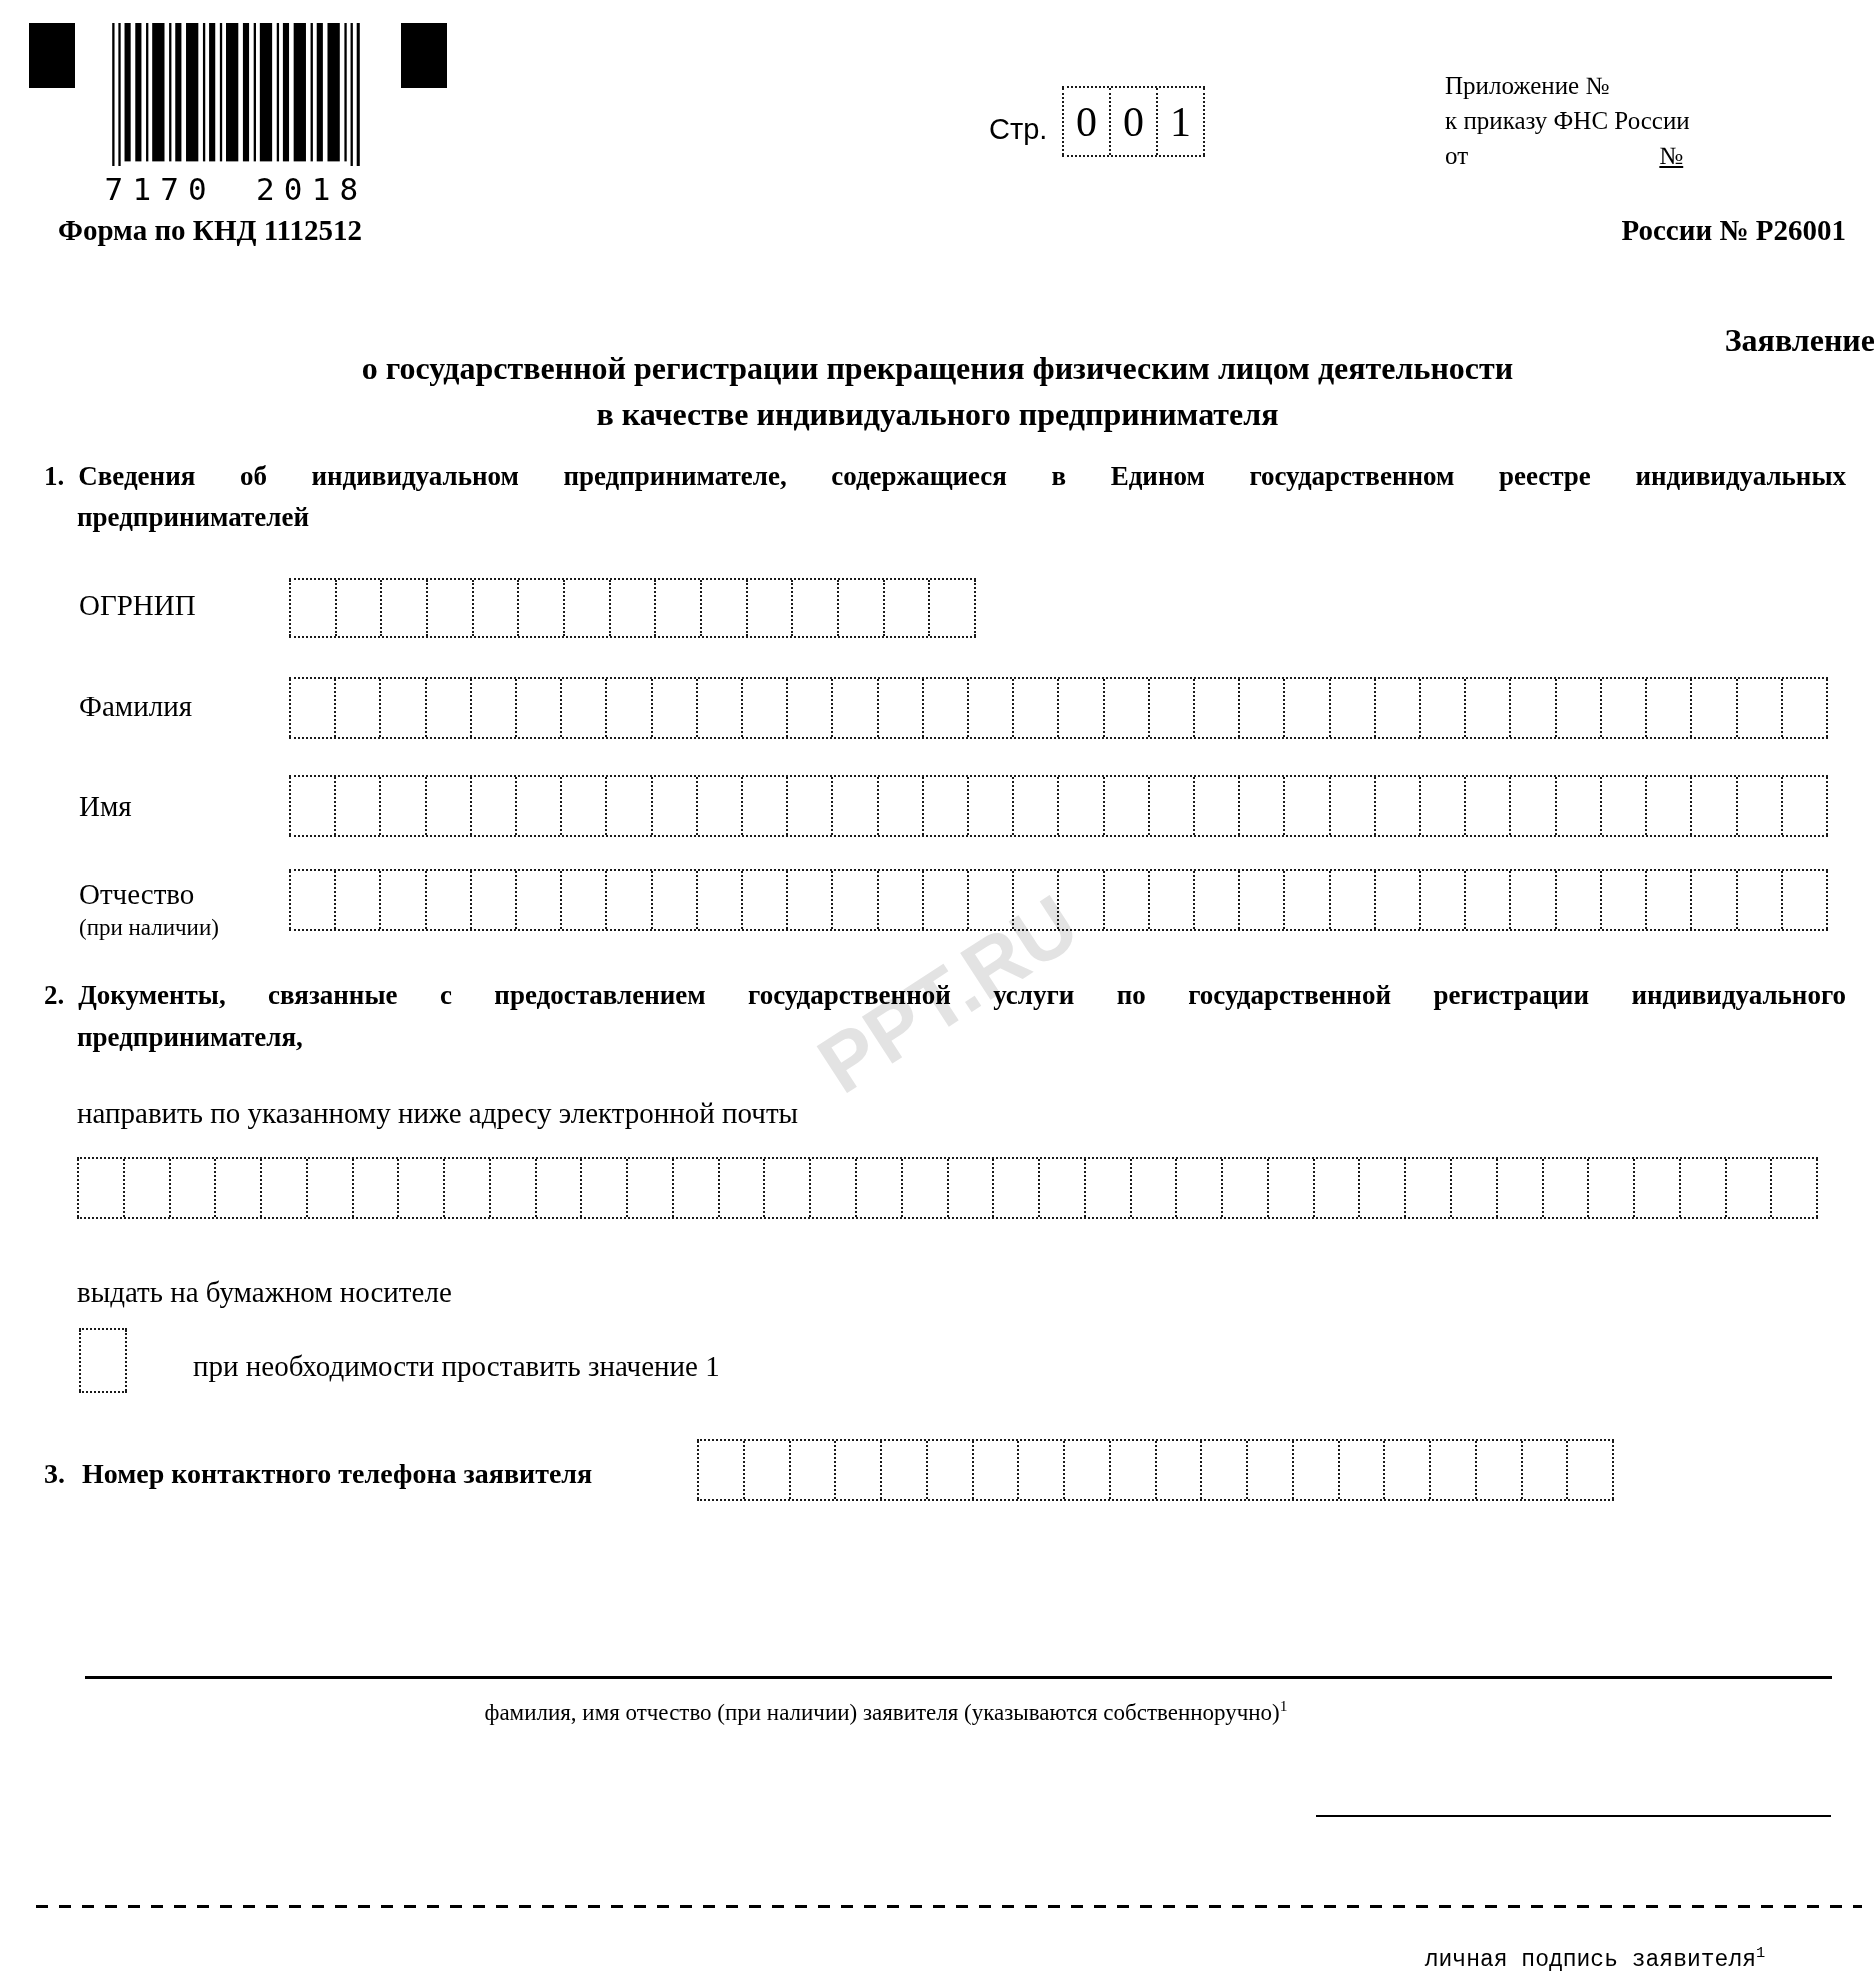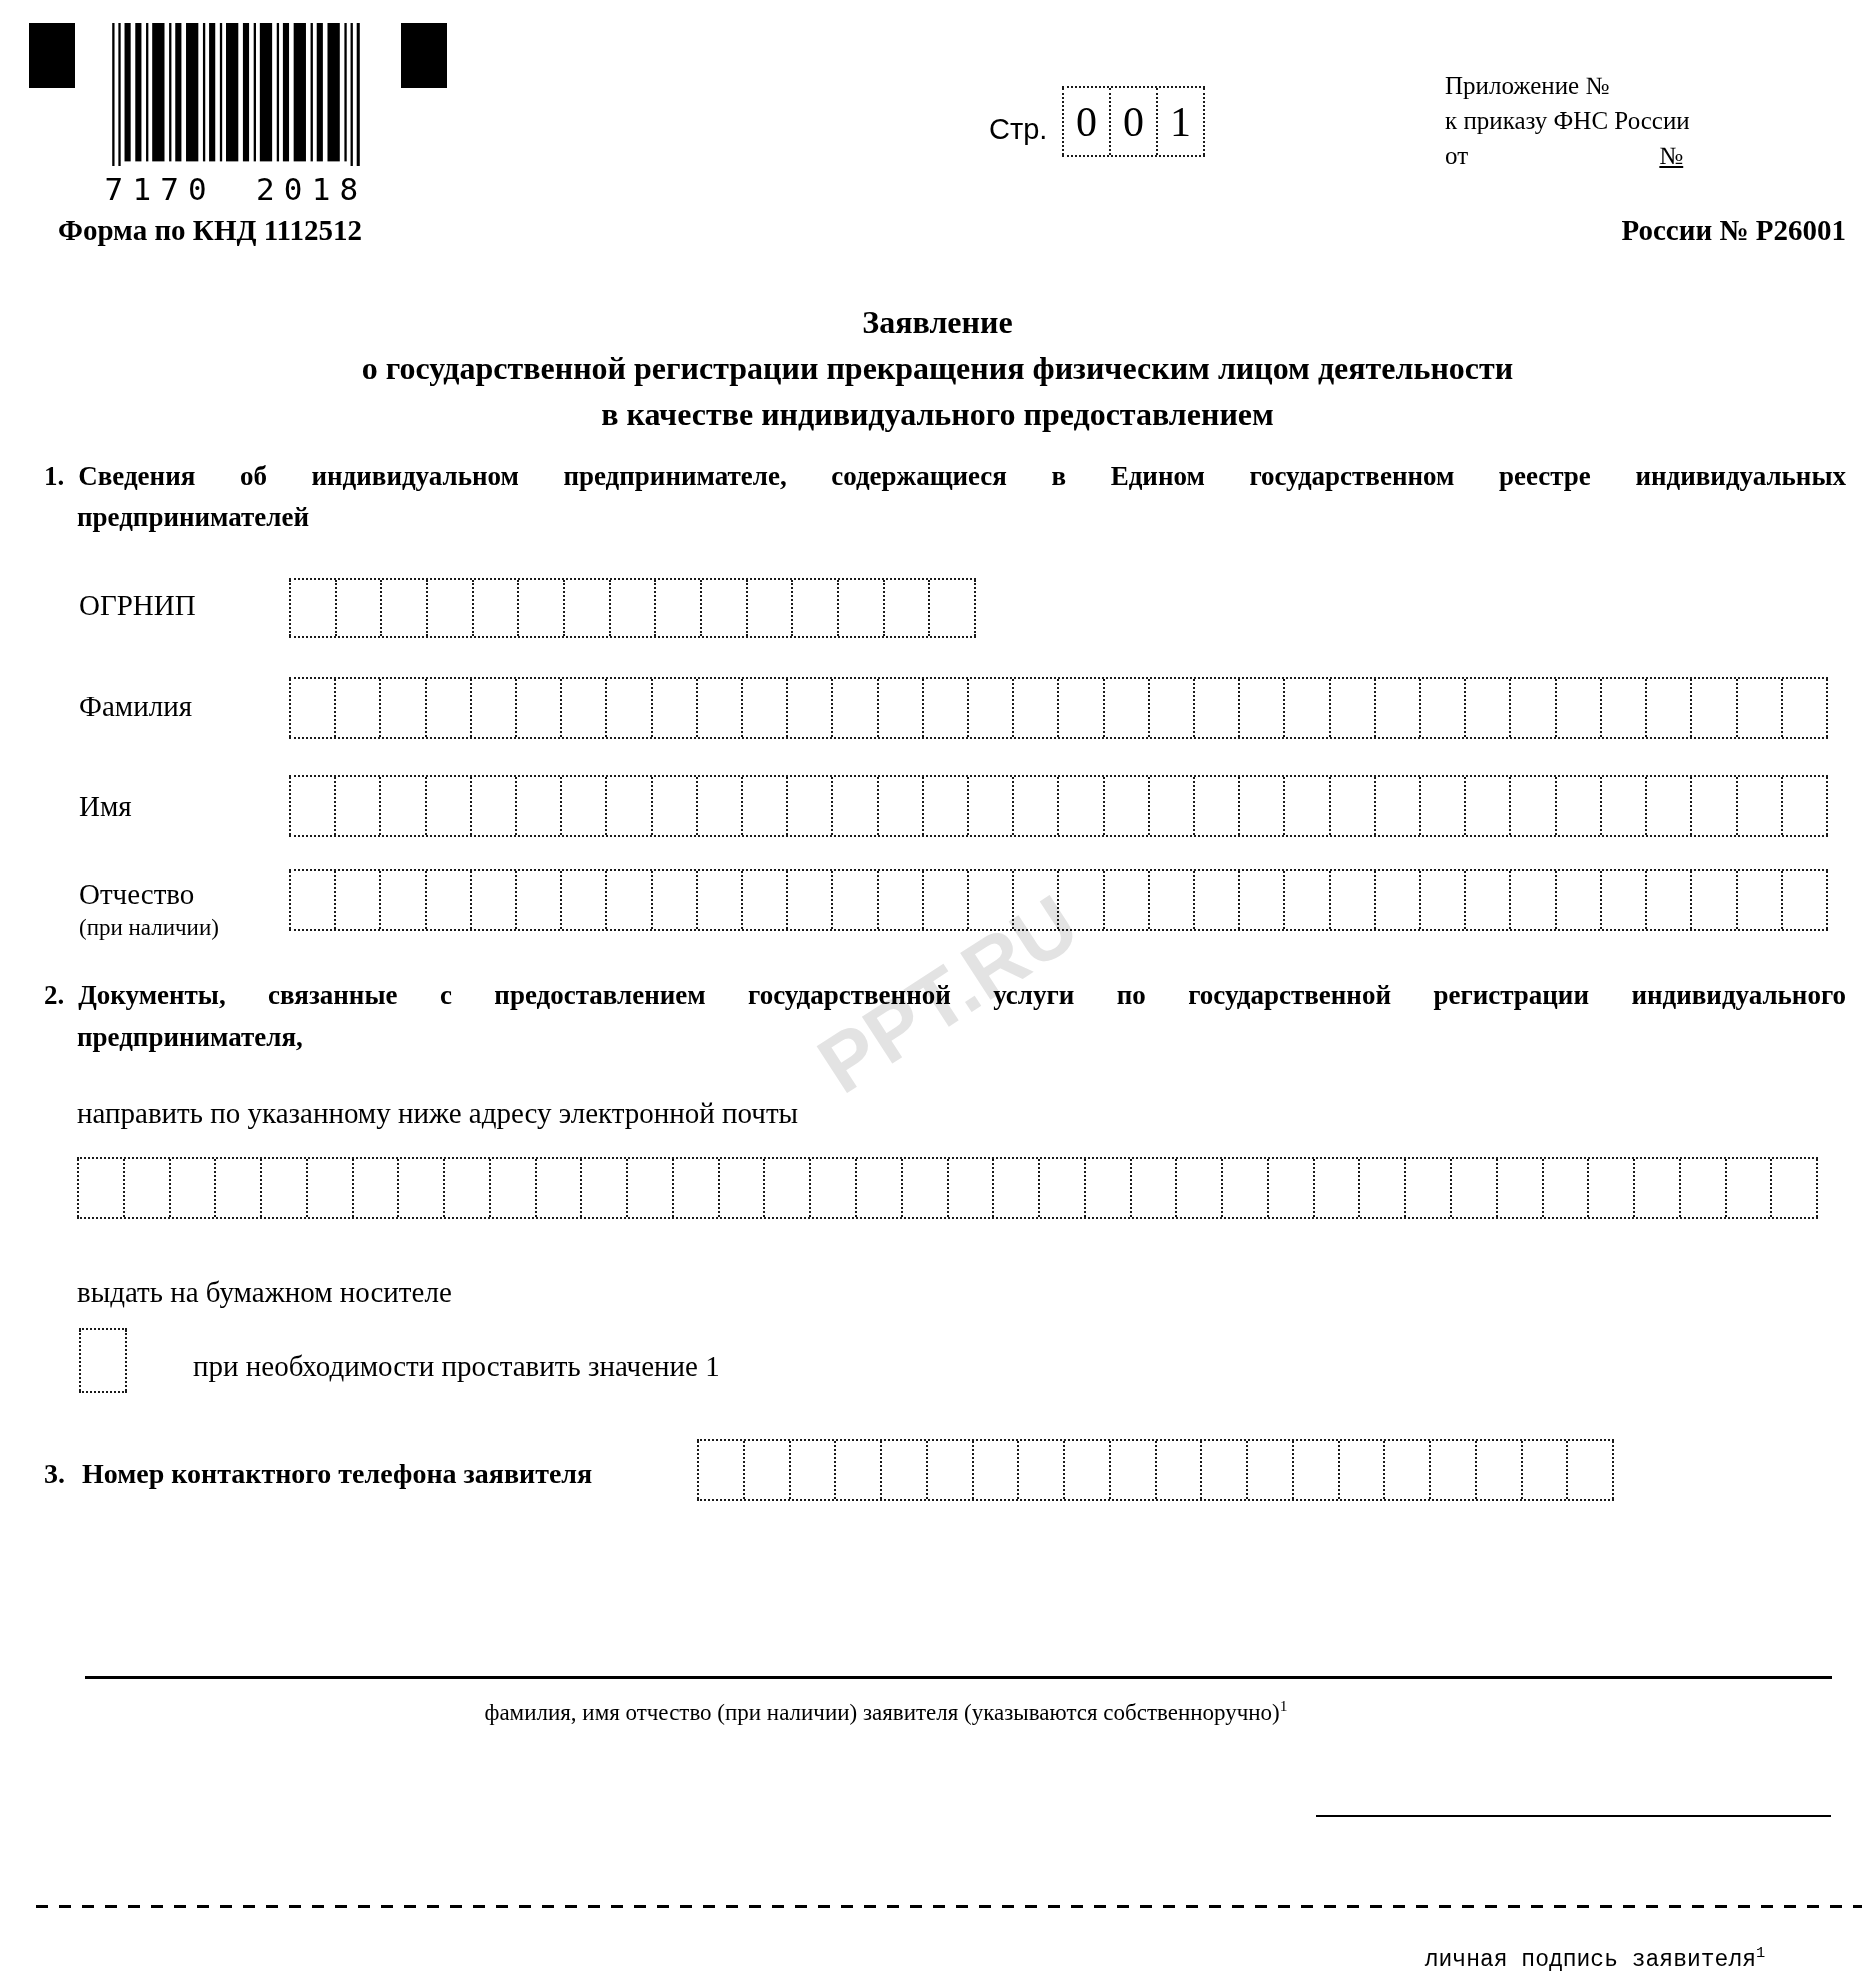--- a/index.html
+++ b/index.html
@@ -93,23 +93,23 @@
     <div>к приказу ФНС России</div>
     <div>
       <span>от</span>
       <span class="no-blank" style="margin-left:185px;">№</span>
     </div>
   </div>
 
   <div class="knd fg" style="left:58px;top:214px;">Форма по КНД 1112512</div>
   <div class="knd fg" style="right:29px;top:214px;">России № Р26001</div>
 
-  <div class="title-line fg" style="top:304px;">Заявление</div>
+  <div class="title-line fg" style="top:322px;text-align:right;">Заявление</div>
   <div class="title-line fg" style="top:350px;">о государственной регистрации прекращения физическим лицом деятельности</div>
-  <div class="title-line fg" style="top:396px;">в качестве индивидуального предоставлением</div>
+  <div class="title-line fg" style="top:396px;">в качестве индивидуального предпринимателя</div>
 
   <div class="sec-head fg" style="top:461px;">
     <span class="sec-num">1.</span><span>Сведения об индивидуальном предпринимателе, содержащиеся в Едином государственном реестре индивидуальных</span>
   </div>
   <div class="sec-head2 fg" style="top:502px;">предпринимателей</div>
 
   <div class="field-label fg" style="top:589px;">ОГРНИП</div>
   <div class="cellrow fg" style="left:289px;top:578px;width:687px;height:60px;">
       <div class="cell"></div>
       <div class="cell"></div>

